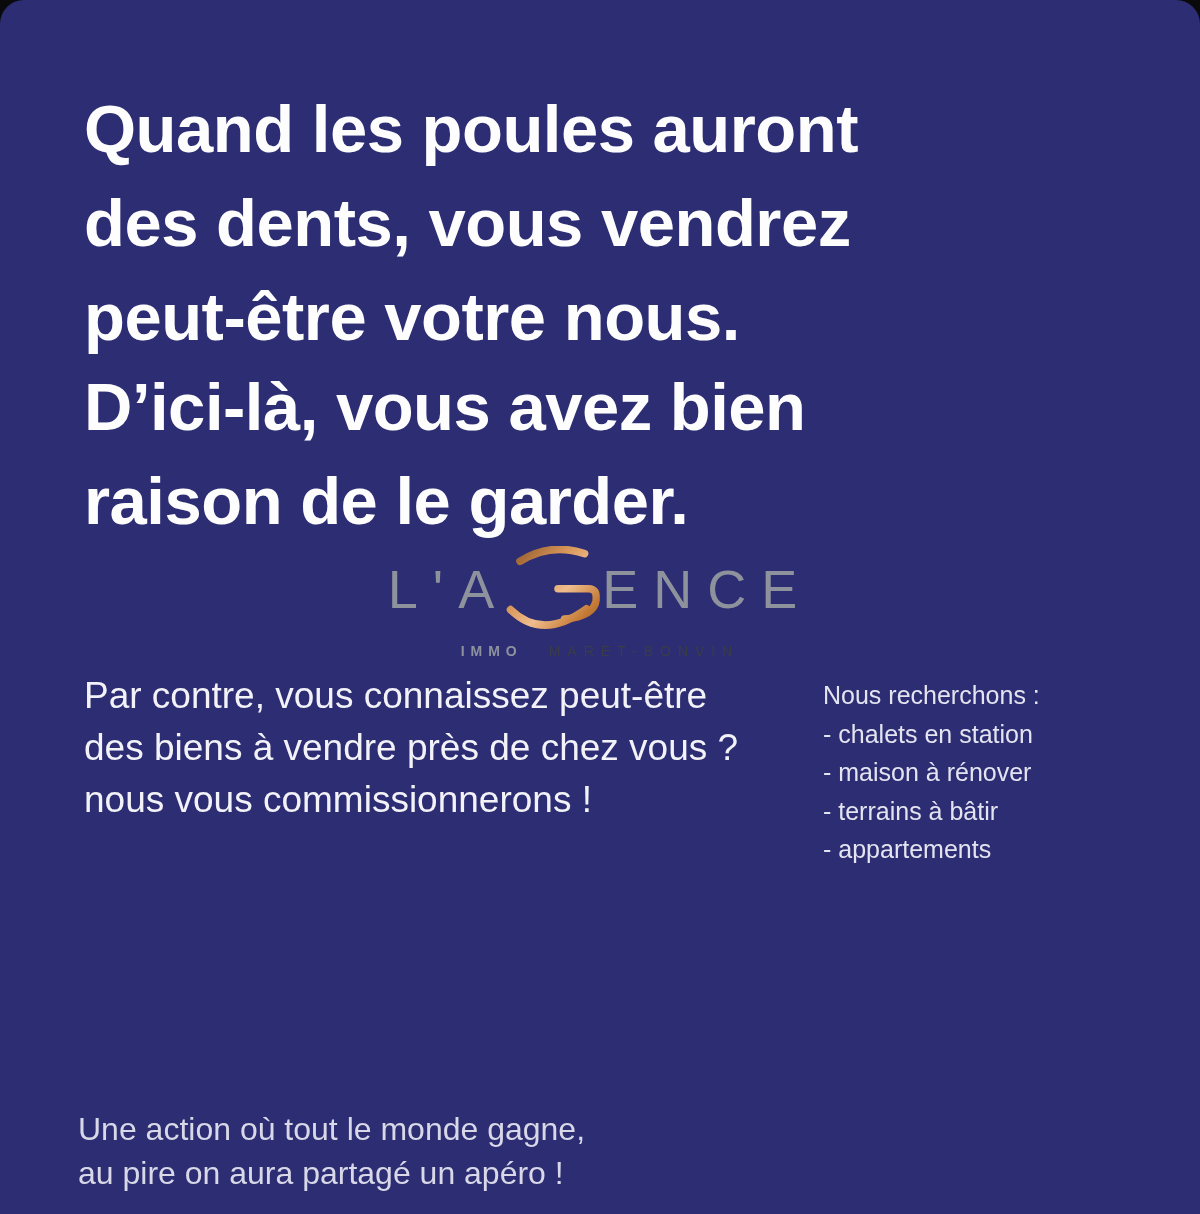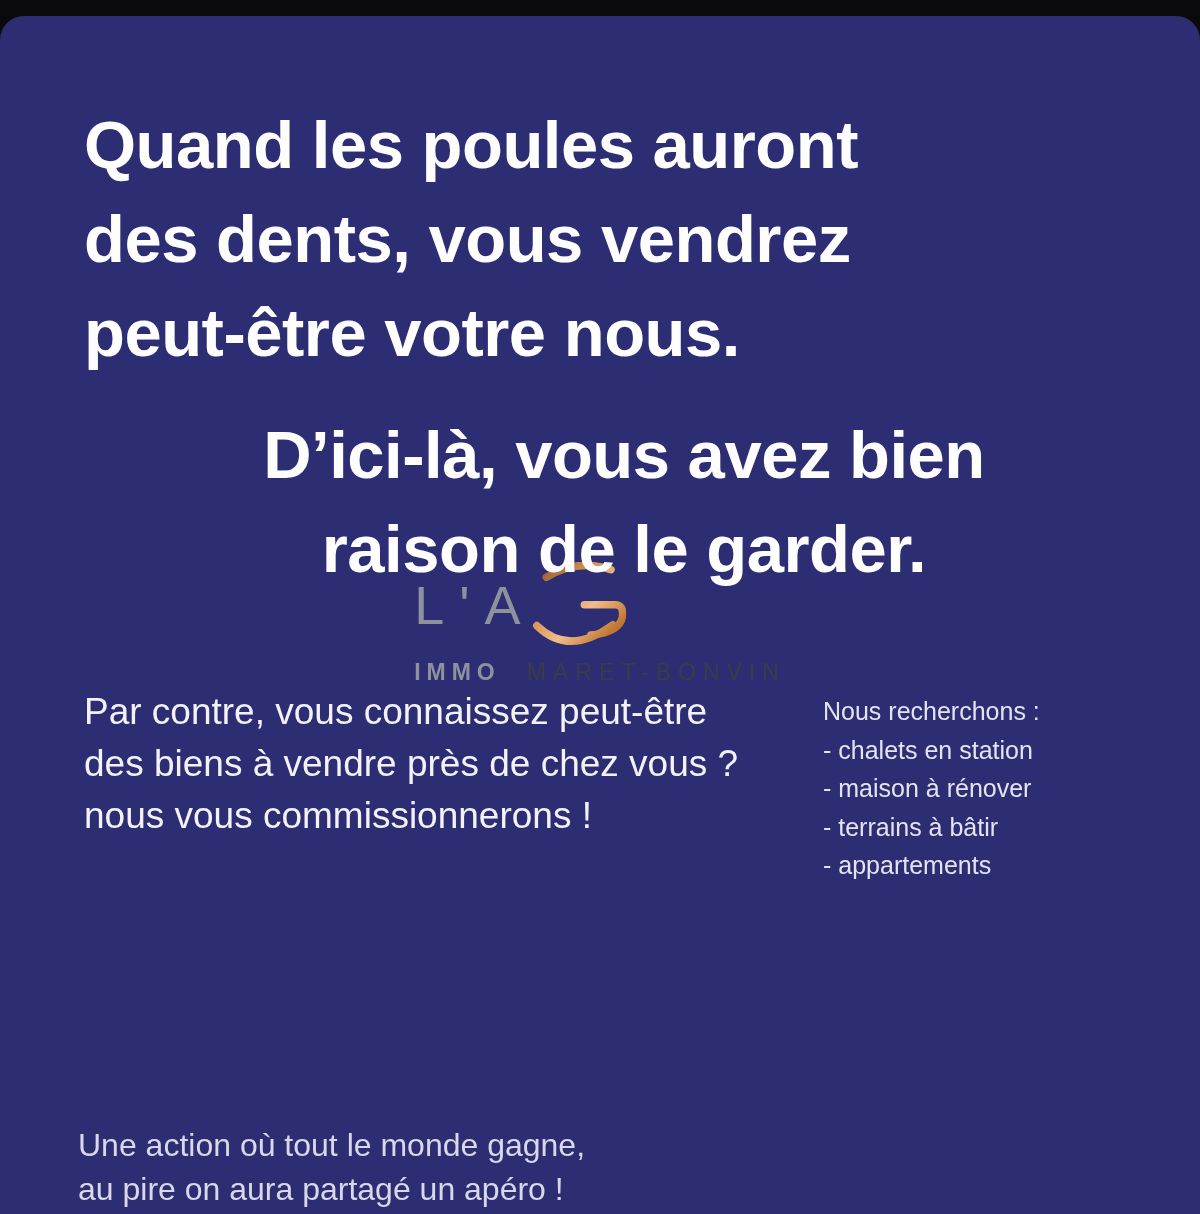--- a/index.html
+++ b/index.html
@@ -9,47 +9,46 @@
     height: 1214px;
     background: #0a0a0d;
     overflow: hidden;
     font-family: "Liberation Sans", "DejaVu Sans", sans-serif;
   }
   .card {
     position: absolute;
     inset: 0;
     background: #2d2d73;
     border-radius: 24px 24px 0 0;
-    margin-top: 16px;
   }
   .abs { position: absolute; }
   .line { display: block; white-space: nowrap; }
 
   .headline {
     left: 84px;
     width: 1080px;
     margin: 0;
     color: #fdfdfe;
     font-weight: 700;
     font-size: 67px;
     line-height: 94px;
     letter-spacing: -0.5px;
     z-index: 3;
   }
   .headline-1 { top: 82px; }
-  .headline-2 { top: 392px; text-align: center; }
+  .headline-2 { top: 360px; }
 
   .logo {
     top: 543px;
     left: 50%;
     transform: translateX(-50%);
     z-index: 1;
     display: flex;
     flex-direction: column;
-    align-items: flex-start;
+    align-items: center;
   }
   .logo-row {
     display: flex;
     align-items: center;
     height: 95px;
   }
   .logo-letters {
     color: #8e929d;
     font-size: 54px;
     font-weight: 400;
@@ -70,21 +69,21 @@
   .logo-g path {
     fill: none;
     stroke: url(#copperGrad);
     stroke-width: 8;
     stroke-linecap: round;
   }
   .logo-sub {
     display: flex;
     gap: 26px;
     margin-top: 5px;
-    font-size: 23px;
+    font-size: 14px;
     letter-spacing: 6px;
     white-space: nowrap;
   }
   .logo-immo { color: #8e929d; font-weight: 700; }
   .logo-name { color: #3a3d47; font-weight: 400; letter-spacing: 7px; }
 
   .left-col {
     left: 84px;
     top: 670px;
     margin: 0;
@@ -140,20 +139,21 @@
             <stop offset="0.35" stop-color="#d8975a"></stop>
             <stop offset="0.55" stop-color="#f0bd8d"></stop>
             <stop offset="0.78" stop-color="#c47a35"></stop>
             <stop offset="1" stop-color="#8a5122"></stop>
           </linearGradient>
         </defs>
         <path d="M 16 16 Q 48 -4 84 8"></path>
         <path d="M 56 45 L 88 45 Q 98 45 96 58 Q 93 74 63 77"></path>
         <path d="M 6 67 Q 40 100 86 66"></path>
       </svg>
+      <span class="logo-letters suffix">ENCE</span>
     </div>
     <div class="logo-sub">
       <span class="logo-immo">IMMO</span>
       <span class="logo-name">MARET-BONVIN</span>
     </div>
   </div>
 
   <p class="abs left-col">
     <span class="line">Par contre, vous connaissez peut-être</span>
     <span class="line">des biens à vendre près de chez vous ?</span>

